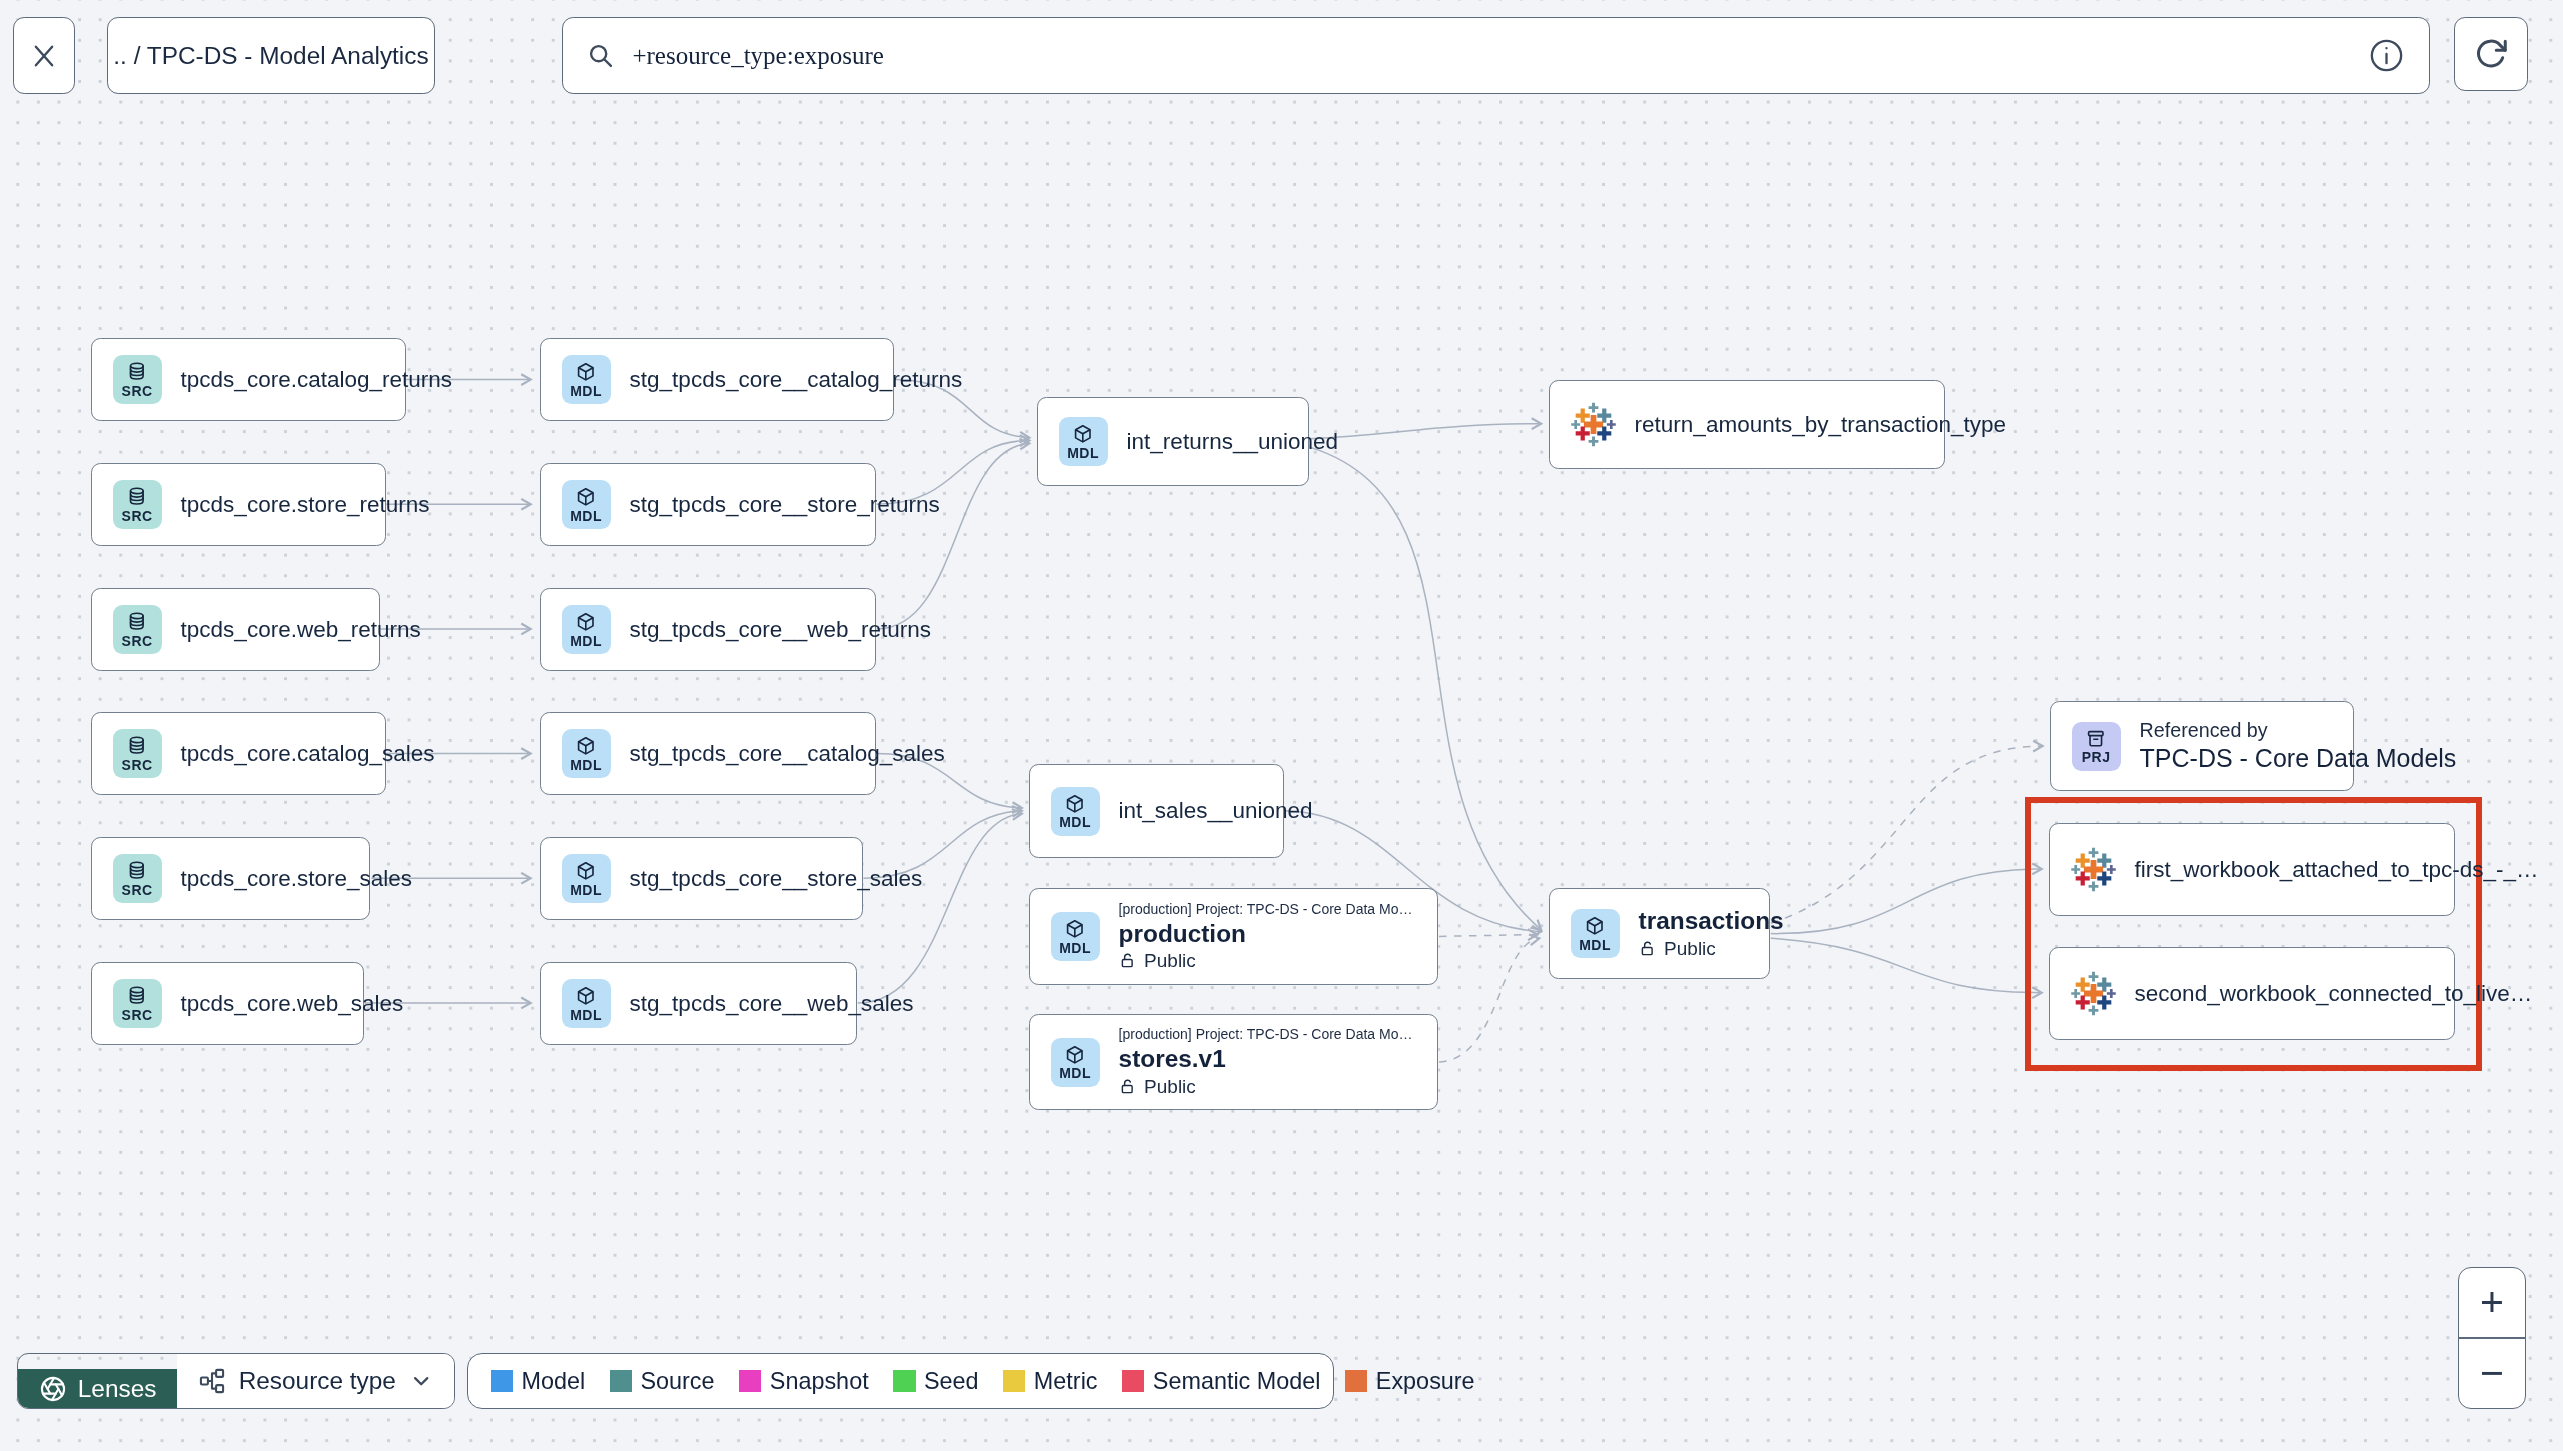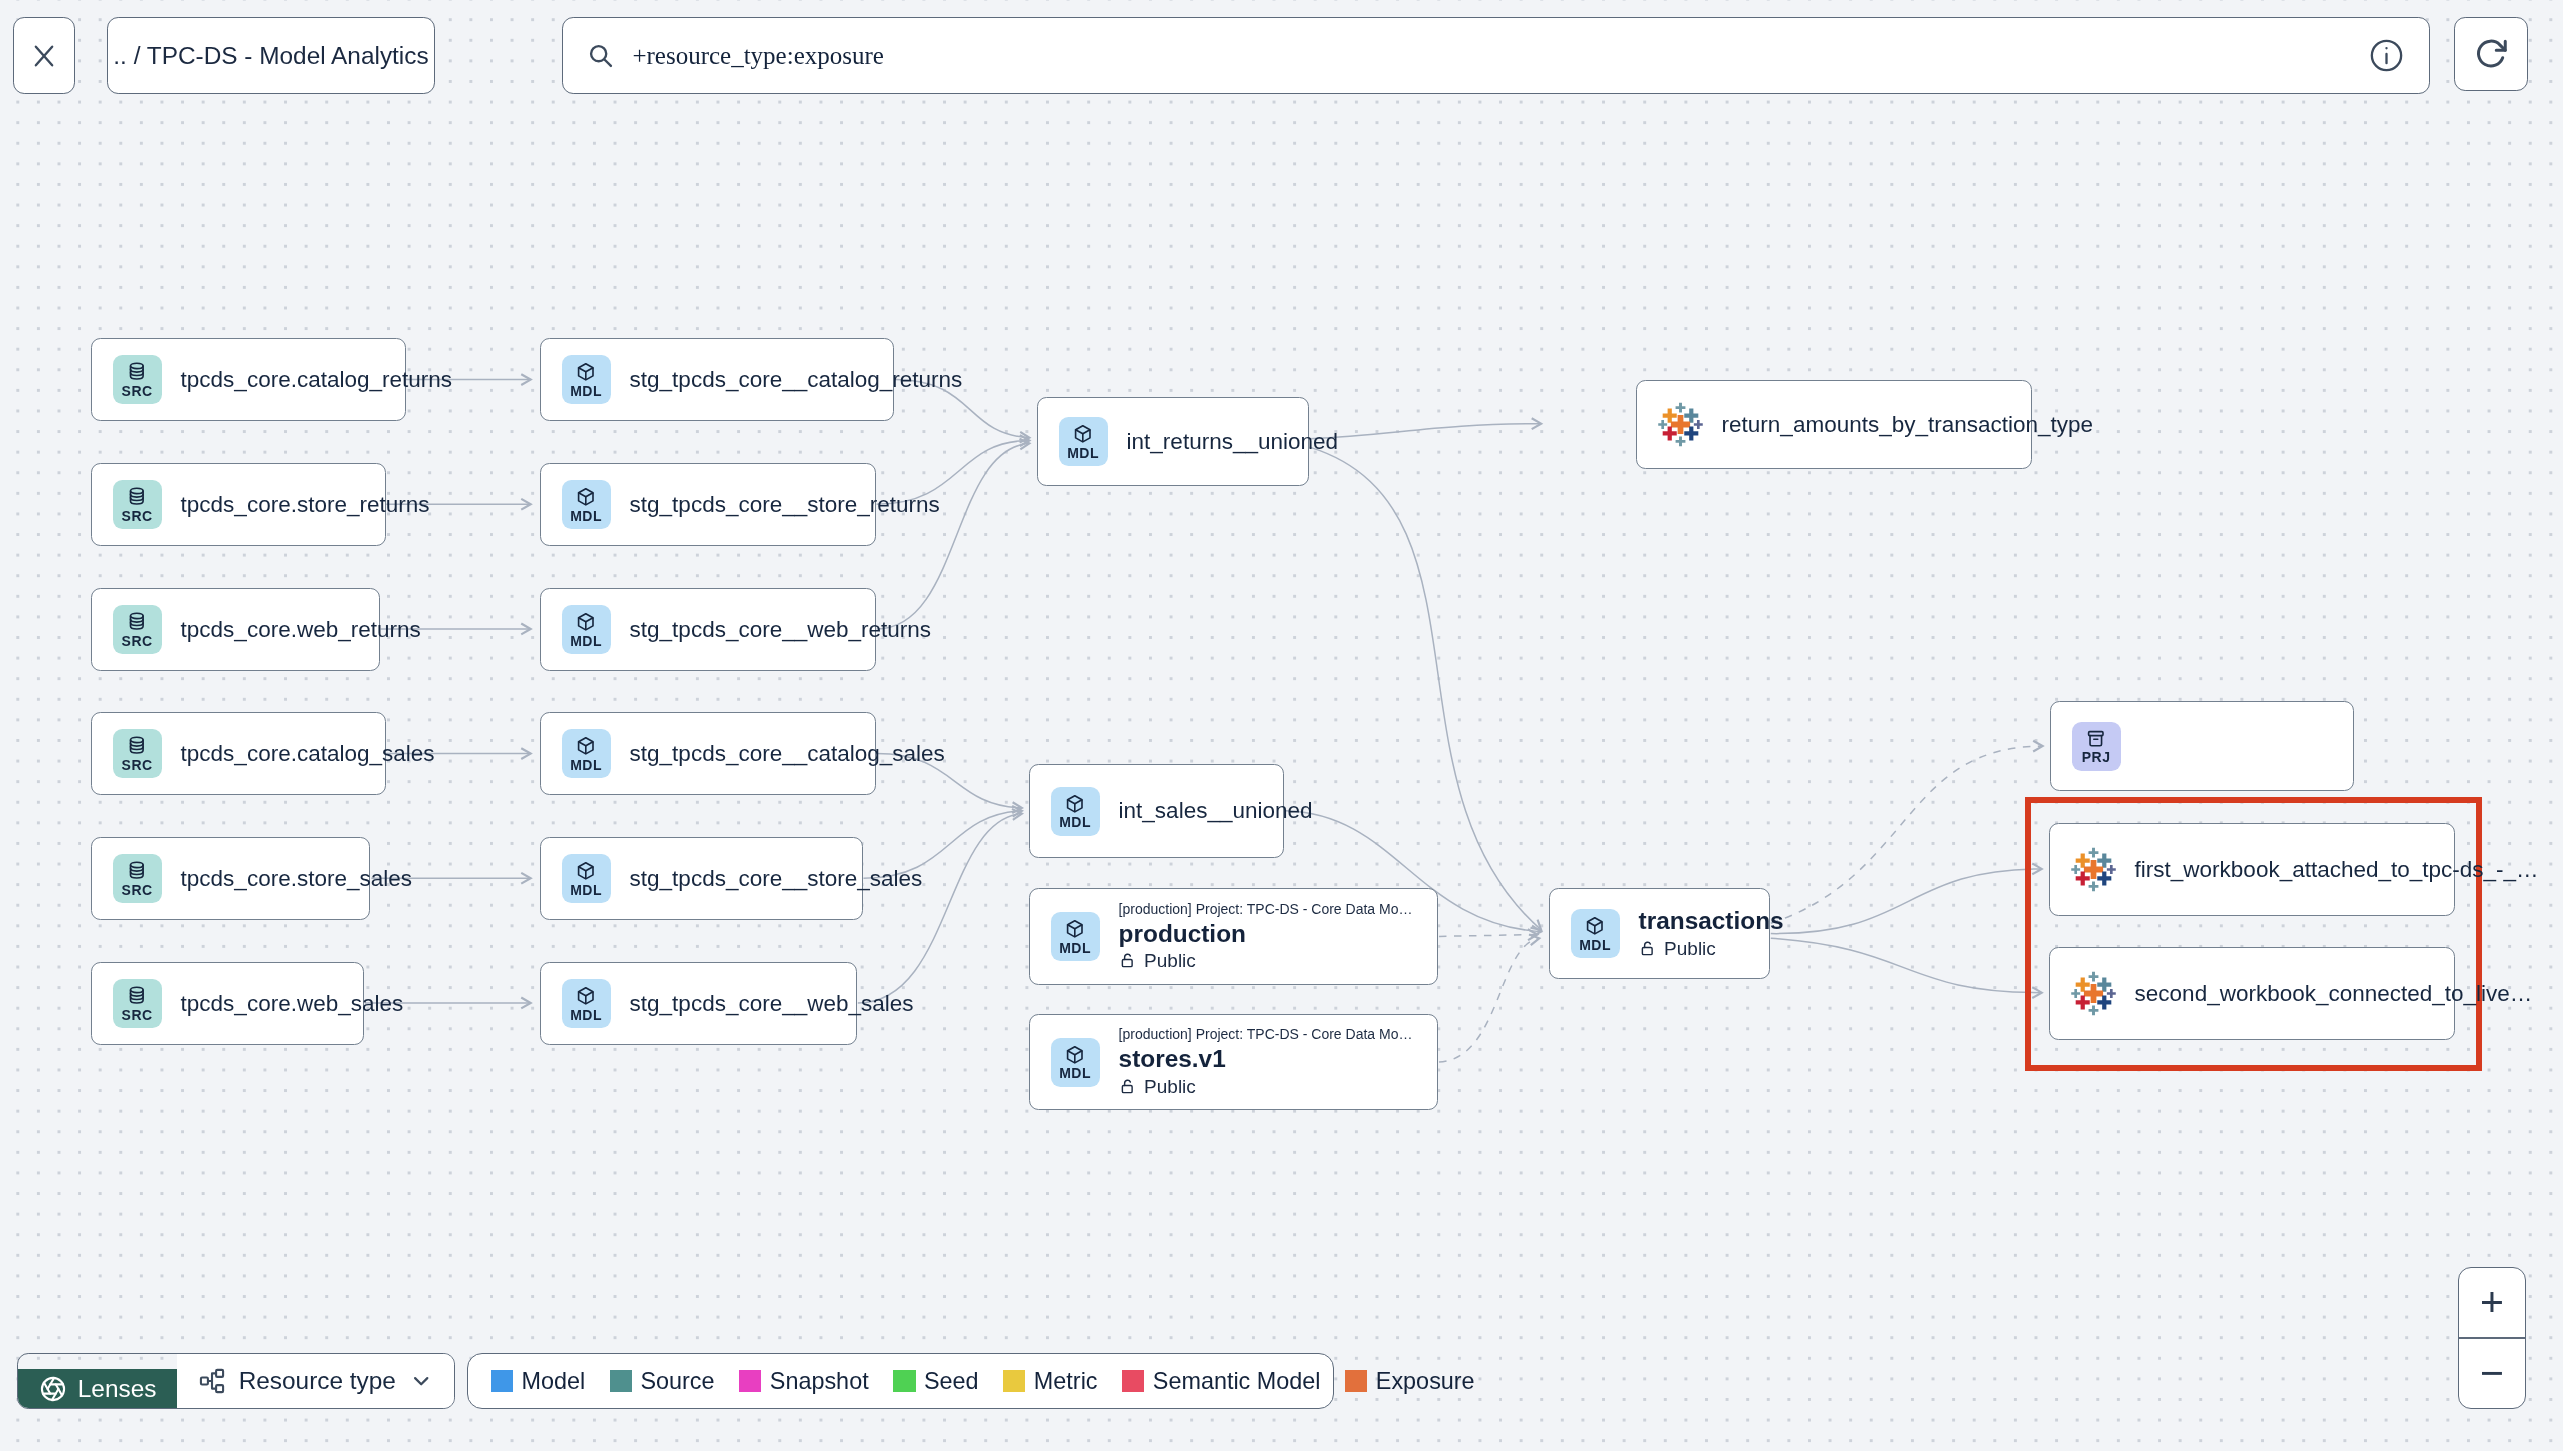--- a/index.html
+++ b/index.html
@@ -340,34 +340,38 @@
     <span class="node-name">transactions</span>
     <span class="access-line">
         <svg width="18" height="18" viewBox="0 0 24 24">
           <use href="#lock-open-glyph"></use>
         </svg>
         <span>Public</span>
       </span>
   </div>
 </div>
 
-<div class="node" style="left:1636px;top:380px;width:396px;height:89px">
+<div class="node" style="left:1549px;top:380px;width:396px;height:89px">
   <svg class="tableau" viewBox="0 0 48 48">
       <use href="#tableau-mark"></use>
     </svg>
   <span class="node-label">return_amounts_by_transaction_type</span>
 </div>
 
 <div class="node" style="left:2050px;top:701px;width:304px;height:90px">
   <div class="chip chip-prj">
       <svg width="21.6" height="21.6" viewBox="0 0 24 24">
         <use href="#archive-glyph"></use>
       </svg>
       <span class="chip-label">PRJ</span>
     </div>
+  <div class="node-lines">
+    <span class="ref-title">Referenced by</span>
+    <span class="ref-name">TPC-DS - Core Data Models</span>
+  </div>
 </div>
 
 <div class="node" style="left:2049px;top:823px;width:406px;height:93px">
   <svg class="tableau" viewBox="0 0 48 48">
       <use href="#tableau-mark"></use>
     </svg>
   <span class="node-label">first_workbook_attached_to_tpc-ds_-_…</span>
 </div>
 <div class="node" style="left:2049px;top:947px;width:406px;height:93px">
   <svg class="tableau" viewBox="0 0 48 48">

